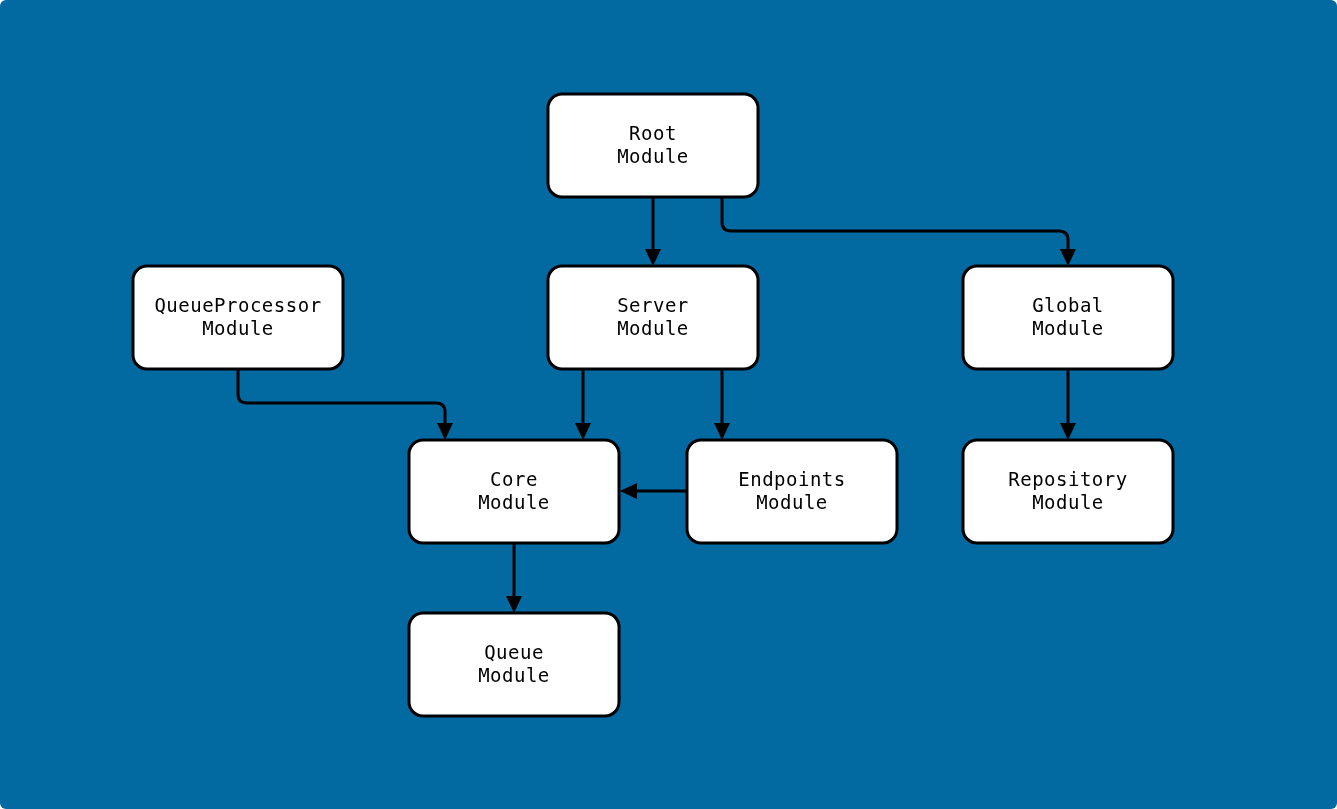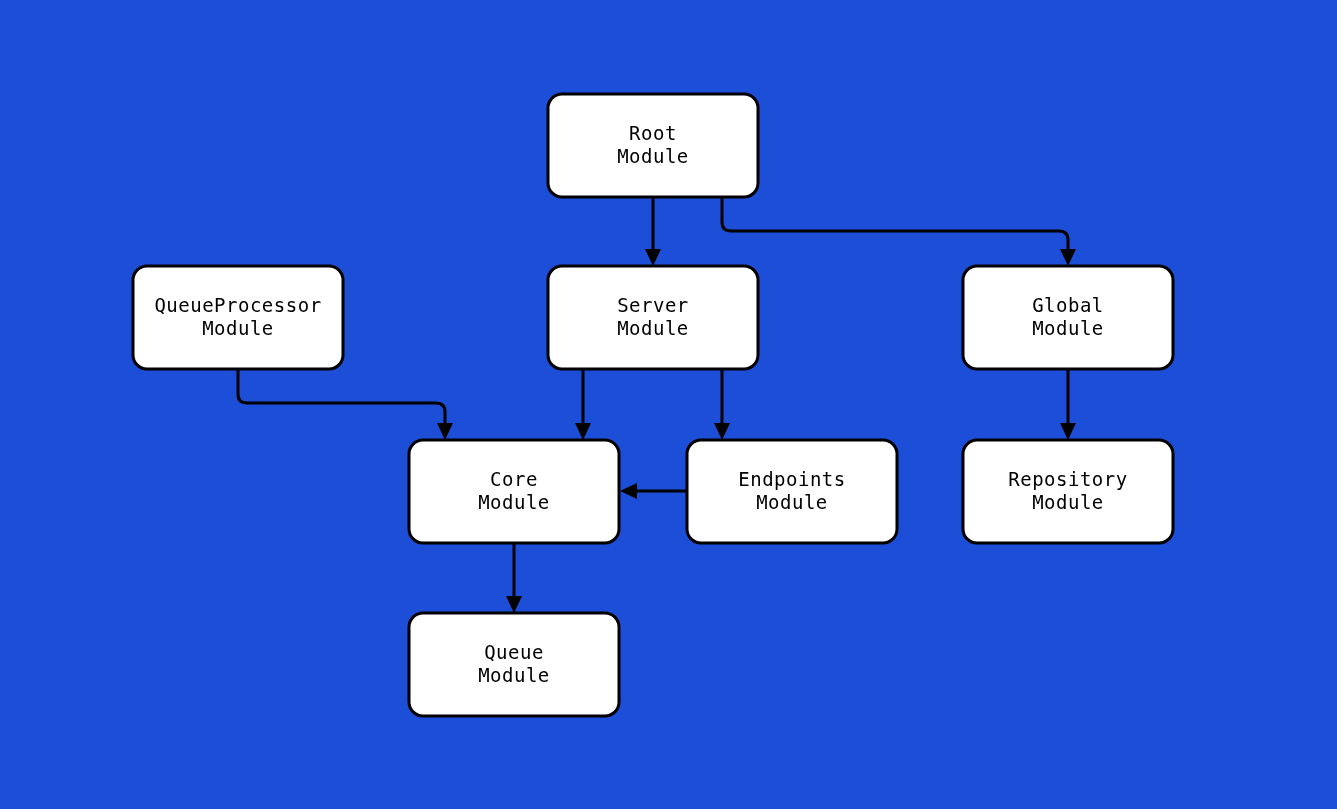--- a/index.html
+++ b/index.html
@@ -11,21 +11,22 @@
   body {
     width: 1337px;
     height: 809px;
     overflow: hidden;
     font-family: "DejaVu Sans Mono", "Liberation Mono", monospace;
   }
   #diagram-root {
     position: relative;
     width: 1337px;
     height: 809px;
-    background: #1d4ed8;
+    background: #0369a1;
+    border-radius: 6px;
   }
   #diagram-svg {
     position: absolute;
     top: 0;
     left: 0;
     width: 1337px;
     height: 809px;
     display: block;
   }
   .node-rect {

